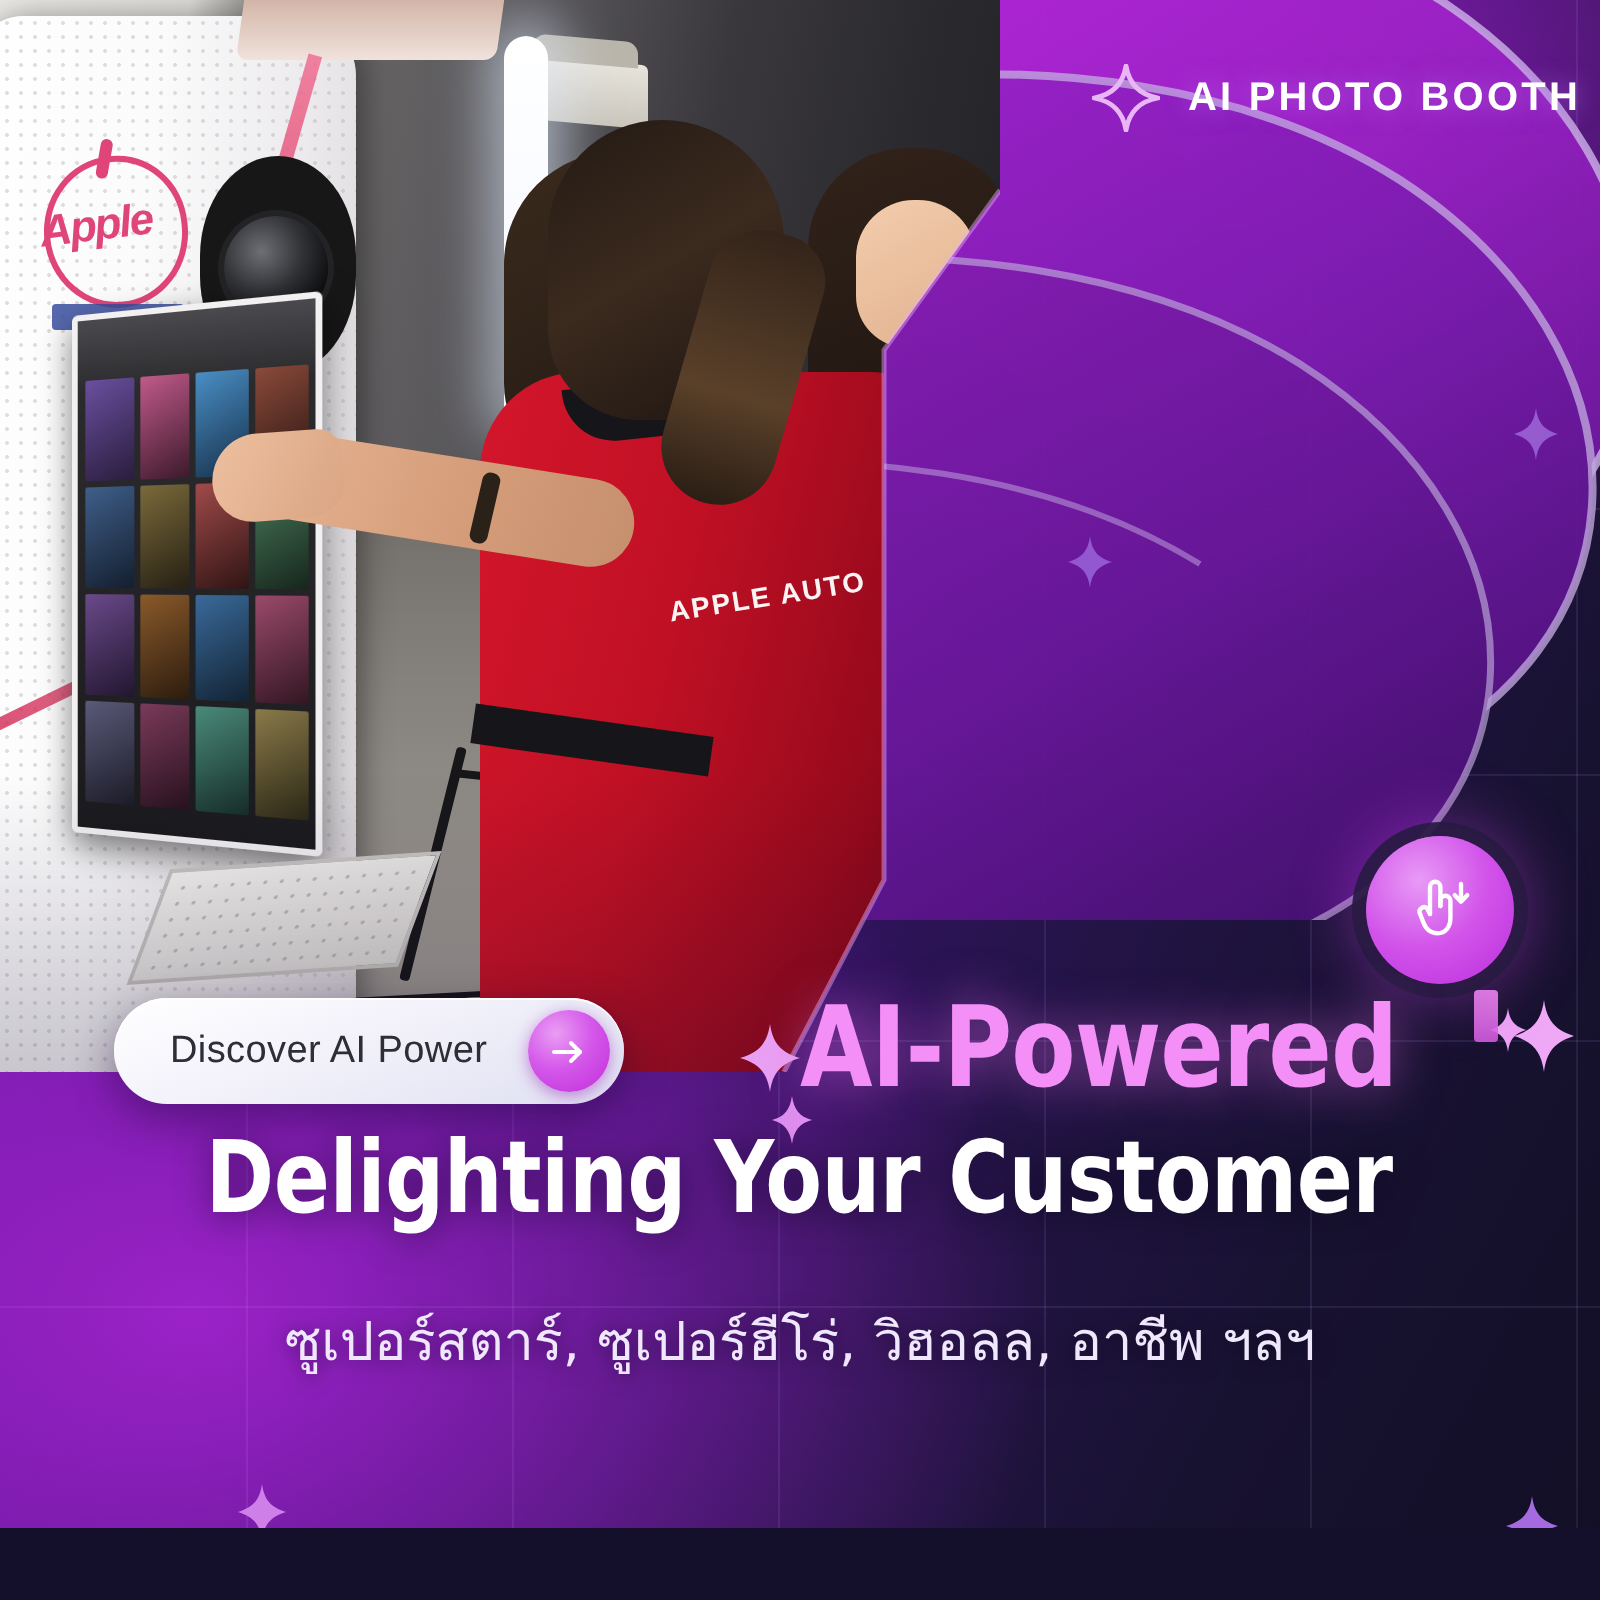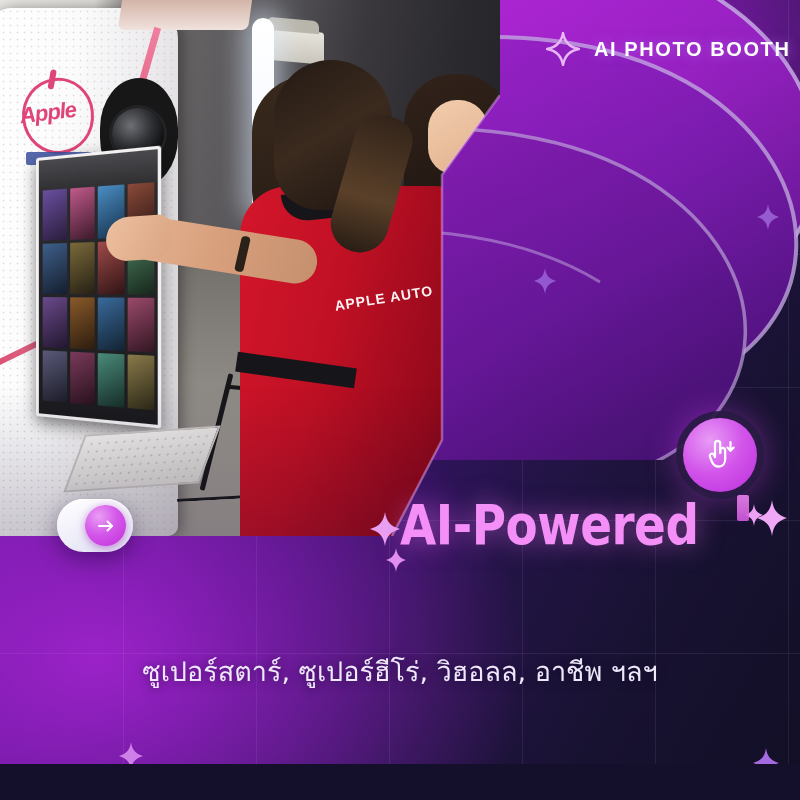--- a/index.html
+++ b/index.html
@@ -459,27 +459,31 @@
       <svg width="40" height="40" viewBox="0 0 40 40" xmlns="http://www.w3.org/2000/svg" fill="none" stroke="#ffffff" stroke-width="2.2" stroke-linecap="round" stroke-linejoin="round">
         <path d="M15 24 L15 10.5 a2.6 2.6 0 0 1 5.2 0 L20.2 20"></path>
         <path d="M20.2 20 L20.2 17.4 a2.5 2.5 0 0 1 5 0 L25.2 26 c0 4.6 -2.6 7.6 -6.4 7.6 -3.6 0 -6 -2.4 -7.2 -5.6 l-1.8 -4.6 a2.3 2.3 0 0 1 3.8 -2.2 L15 24"></path>
         <path d="M30.5 9 L30.5 17.4"></path>
         <path d="M27.4 14.6 L30.5 17.8 L33.6 14.6"></path>
       </svg>
     </span>
   </div>
 
   <div class="cta">
+    <span class="cta-label">Discover AI Power</span>
     <span class="cta-arrow">
       <svg width="20" height="20" viewBox="0 0 20 20" fill="none" stroke="#ffffff" stroke-width="2" stroke-linecap="round" stroke-linejoin="round">
         <path d="M3 10 H16"></path>
           <path d="M11.5 5.5 L16 10 L11.5 14.5"></path>
       </svg>
     </span>
   </div>
 
   <div class="h1">AI-Powered</div>
+  <div class="h2">
+    <span>Delighting Your Customer</span>
+  </div>
 
   <div class="body-txt">
     <div>ซูเปอร์สตาร์, ซูเปอร์ฮีโร่, วิฮอลล, อาชีพ ฯลฯ</div>
   </div>
 
 </div>
 
 </body></html>

